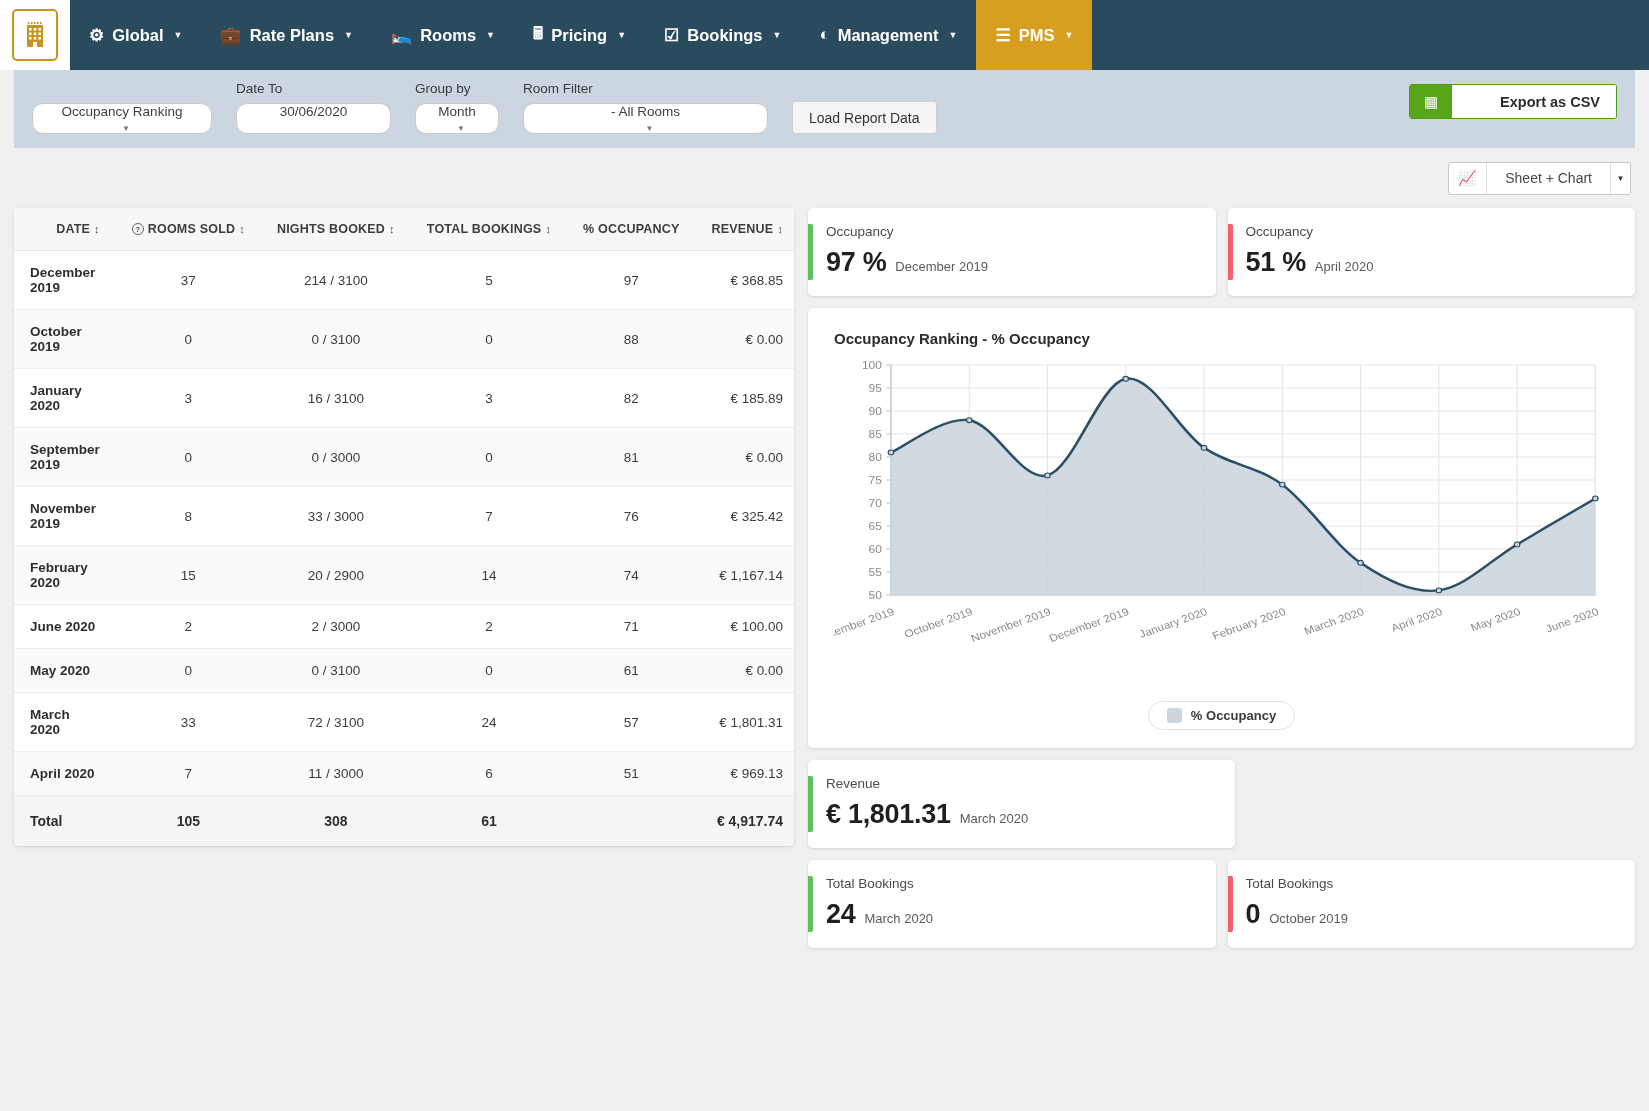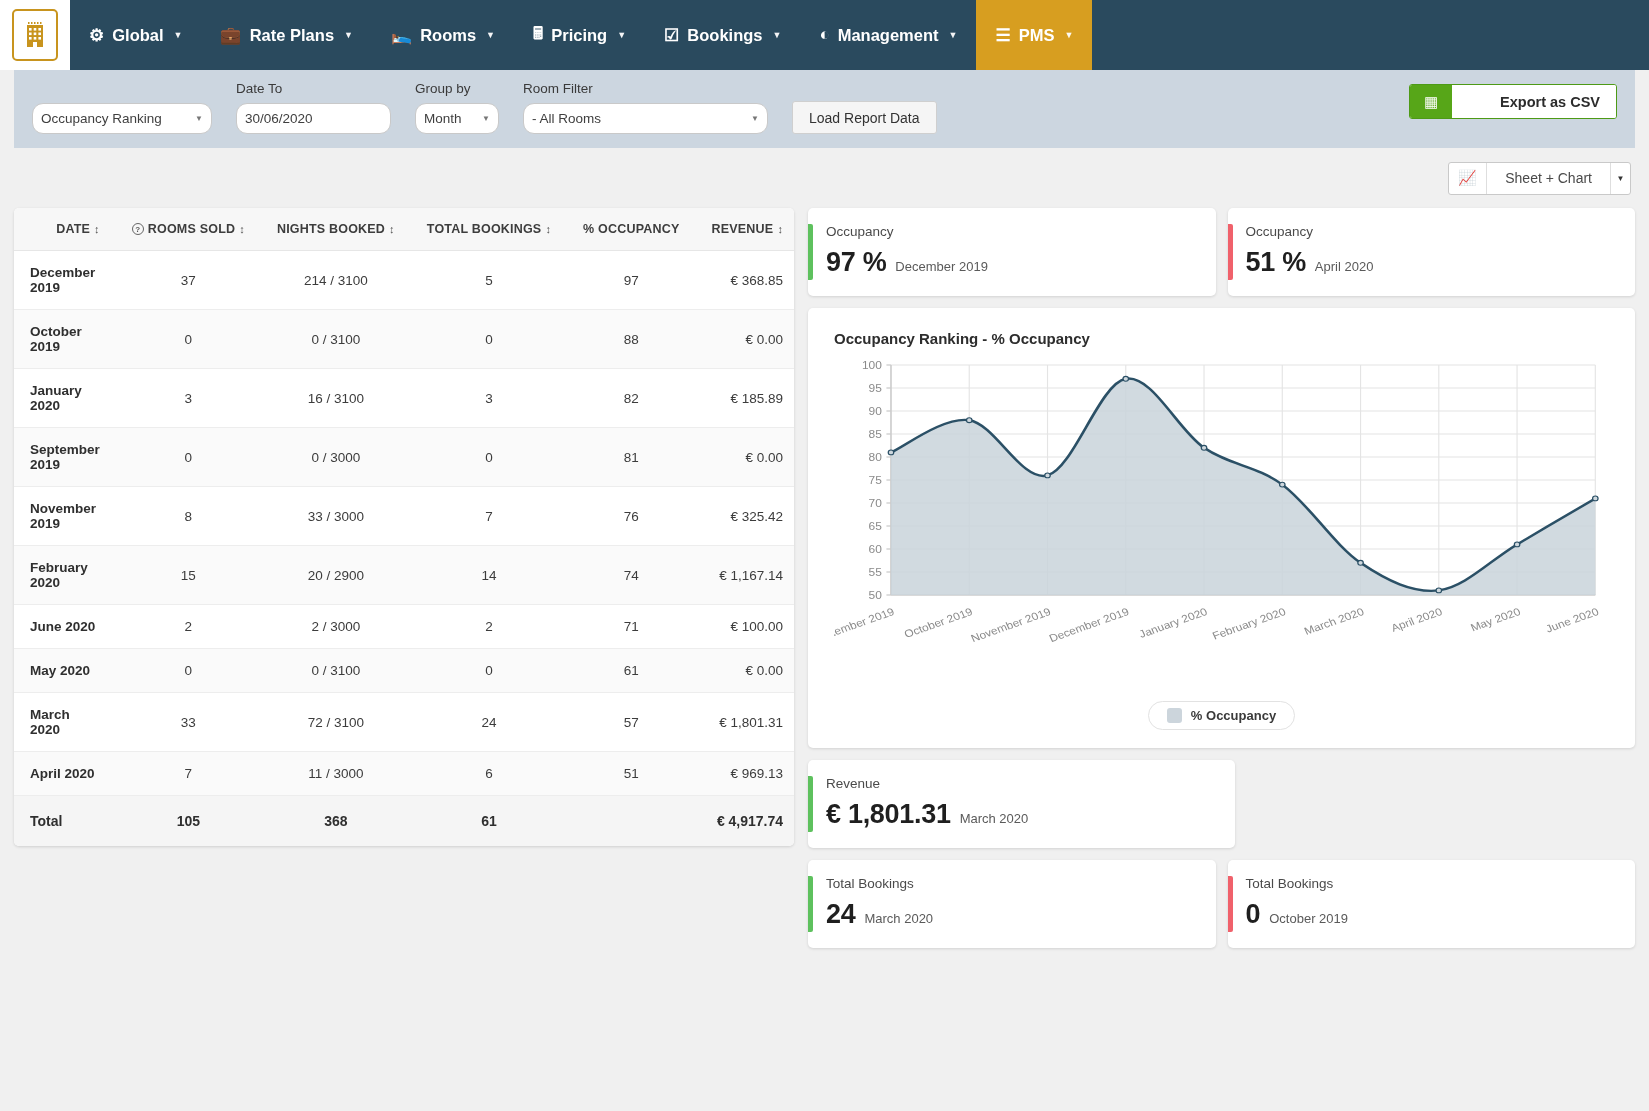--- a/index.html
+++ b/index.html
@@ -35,21 +35,21 @@
 
   
   .filterbar {
     margin:0 14px; height:78px; background:#ccd6e0;
     display:flex; align-items:flex-end; padding:0 18px 14px 18px; position:relative;
   }
   .fld { display:flex; flex-direction:column; margin-right:24px; }
   .fld-label { font-size:13.5px; color:#3a3a3a; margin-bottom:6px; height:16px; }
   .inp {
     height:31px; background:#fff; border:1px solid #c9c9c9; border-radius:11px;
-    display:flex; align-items:center; padding:0 8px; font-size:13.5px; color:#3f3f3f;
+    display:flex; align-items:center; padding:0 8px; font-size:13.5px; color:#3f3f3f;flex-direction:column;
   }
   .inp.sel { justify-content:space-between; }
   .inp .dcaret { font-size:8px; color:#777; margin-left:8px; }
   .w-report { width:180px; }
   .w-date   { width:155px; }
   .w-group  { width:84px; }
   .w-room   { width:245px; }
   .btn-load {
     height:33px; background:#f5f5f5; border:1px solid #cfcfcf; border-radius:3px;
     padding:0 16px; font-size:14px; color:#333; display:flex; align-items:center;
@@ -387,21 +387,21 @@
               <td class="c-num">11 / 3000</td>
               <td class="c-num">6</td>
               <td class="c-num">51</td>
               <td class="c-rev">€ 969.13</td>
             </tr>
           </tbody>
         <tfoot>
           <tr>
             <td class="c-date">Total</td>
             <td class="c-num">105</td>
-            <td class="c-num">368</td>
+            <td class="c-num">308</td>
             <td class="c-num">61</td>
             <td class="c-num"></td>
             <td class="c-rev">€ 4,917.74</td>
           </tr>
         </tfoot>
       </table>
     </div>
   </div>
 
   <div class="right">

